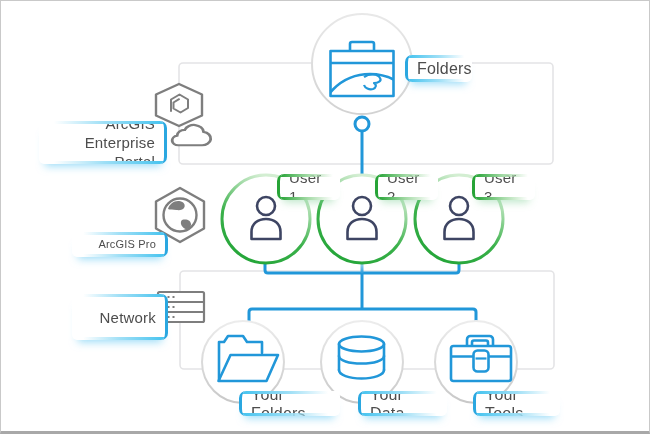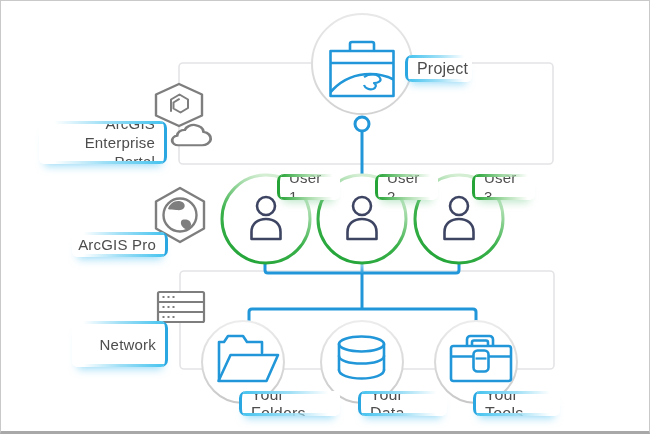--- a/index.html
+++ b/index.html
@@ -146,32 +146,32 @@
     </g>
   </svg>
 
   <div class="tag bracket-right tag-blue" style="left:38px;top:120px;width:128px;height:43px;font-size:15px;">
     <div class="tx">
       <div>ArcGIS Enterprise</div>
       <div>Portal</div>
     </div>
   </div>
 
-  <div class="tag bracket-right tag-blue" style="left:71px;top:231px;width:96px;height:25px;font-size:15px;">
+  <div class="tag bracket-right tag-blue" style="left:71px;top:231px;width:96px;height:25px;font-size:11px;">
     <div class="tx">ArcGIS Pro</div>
   </div>
 
-  <div class="tag bracket-right tag-blue" style="left:71px;top:320px;width:96px;height:46px;font-size:15px;">
+  <div class="tag bracket-right tag-blue" style="left:71px;top:293px;width:96px;height:46px;font-size:15px;">
     <div class="tx">
       <div>Network</div>
     </div>
   </div>
 
   <div class="tag bracket-left tag-blue" style="left:404px;top:54px;width:67px;height:27px;font-size:16px;">
-    <div class="tx">Project</div>
+    <div class="tx">Folders</div>
   </div>
 
   <div class="tag bracket-left tag-green" style="left:276px;top:173px;width:63px;height:26px;font-size:15px;">
     <div class="tx">User 1</div>
   </div>
   <div class="tag bracket-left tag-green" style="left:374px;top:173px;width:63px;height:26px;font-size:15px;">
     <div class="tx">User 2</div>
   </div>
   <div class="tag bracket-left tag-green" style="left:471px;top:173px;width:63px;height:26px;font-size:15px;">
     <div class="tx">User 3</div>

